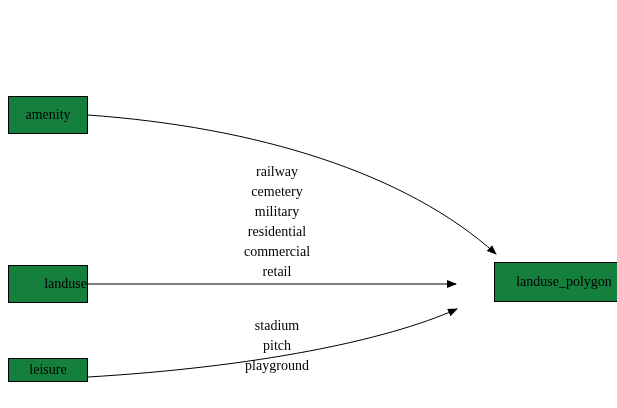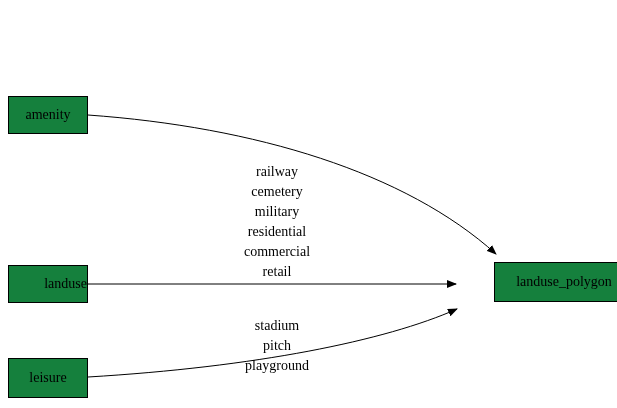--- a/index.html
+++ b/index.html
@@ -28,21 +28,21 @@
     position: absolute;
     border: 1px solid #000000;
     background: #15803d;
     display: flex;
     align-items: center;
     justify-content: center;
     box-sizing: border-box;
   }
   #node-amenity   { left: 8px;   top: 96px;  width: 80px;  height: 38px; }
   #node-landuse   { left: 8px;   top: 265px; width: 80px;  height: 38px; justify-content: flex-end; }
-  #node-leisure   { left: 8px;   top: 358px; width: 80px;  height: 40px; }
+  #node-leisure   { left: 8px;   top: 358px; width: 80px;  height: 24px; }
   #node-landuse-polygon { left: 468px; top: 262px; width: 140px; height: 40px; margin-left: 26px; }
   .edge-labels {
     position: absolute;
     width: 170px;
     text-align: center;
     line-height: 20px;
   }
   #labels-amenity { left: 192px; top: 6px; }
   #labels-landuse { left: 192px; top: 162px; }
   #labels-leisure { left: 192px; top: 284px; margin-top: 32px; }

